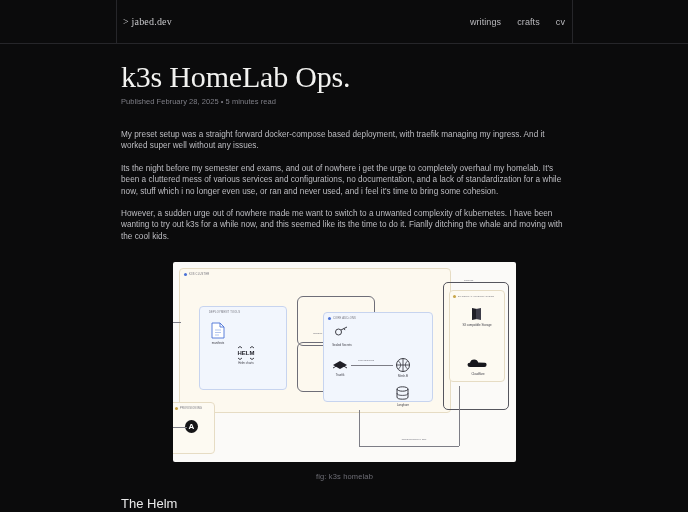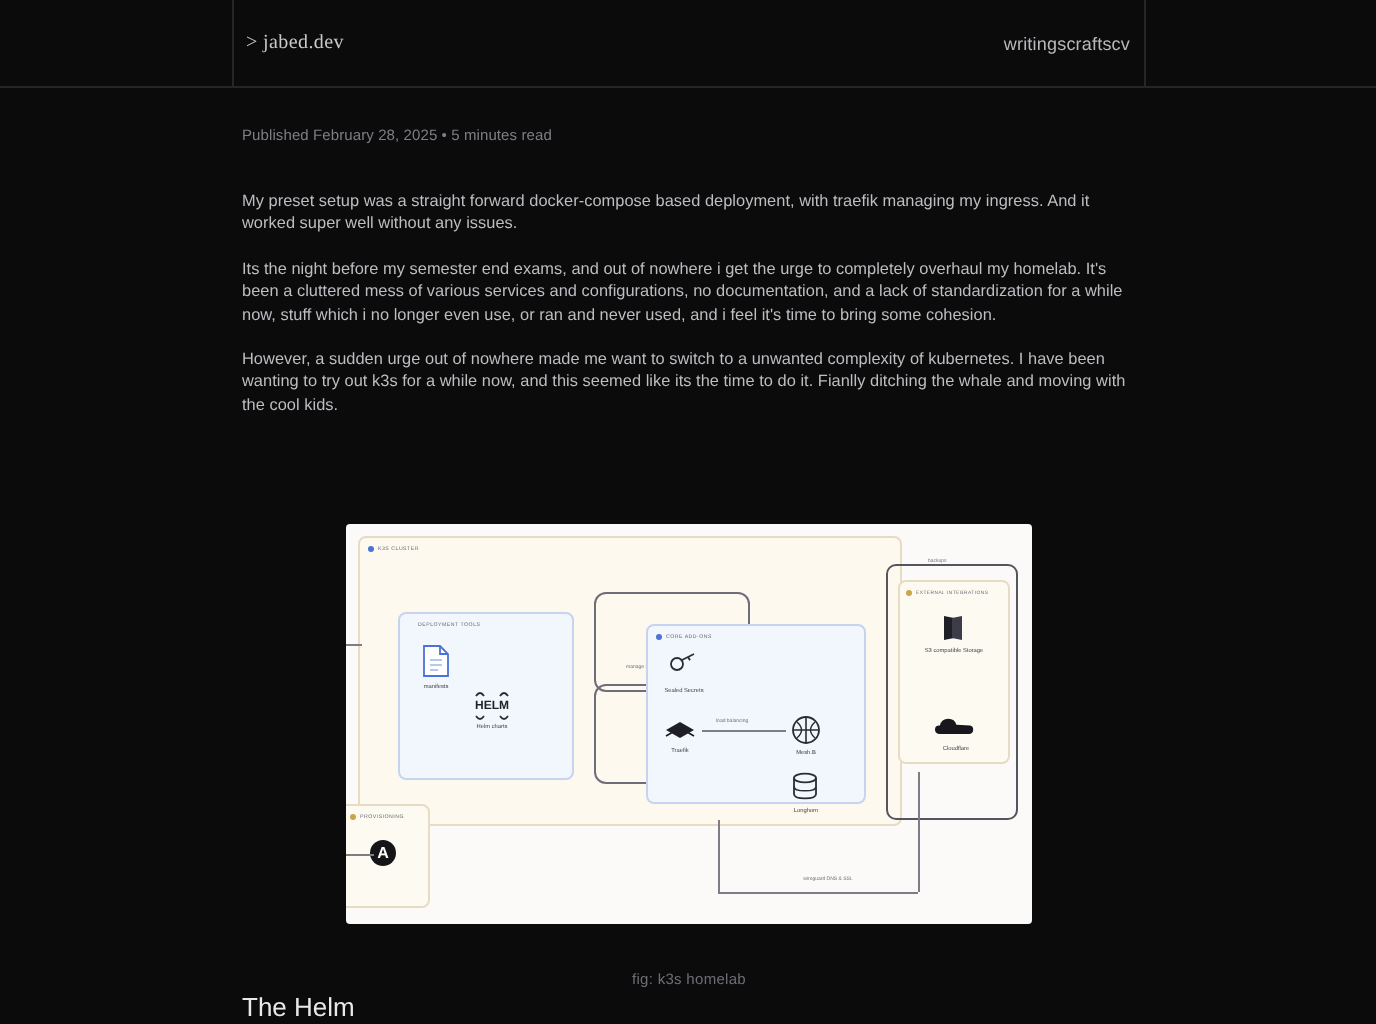--- a/index.html
+++ b/index.html
@@ -22,21 +22,21 @@
     border-left: 1px solid #26262a;
     border-right: 1px solid #26262a;
     display: flex; align-items: center; justify-content: space-between;
     padding: 0 7px 0 6px;
   }
   .logo {
     font-family: "Liberation Serif", serif;
     font-size: 10px; color: #c9c9cc; letter-spacing: .2px;
     white-space: nowrap;
   }
-  .nav { display: flex; align-items: center; gap: 0; }
+  .nav { display: flex; align-items: center; gap: 16px; }
   .nav a {
     font-size: 9px; color: #b9b9bd; text-decoration: none; letter-spacing: .1px;
   }
 
   
   .article { position: absolute; left: 121px; top: 60px; width: 452px; }
 
   .title {
     font-family: "Liberation Serif", serif;
     font-size: 30px; line-height: 34px; color: #f2f2f0;
@@ -60,21 +60,21 @@
     text-align: left;
   }
 
   
   .figure { position: absolute; left: 173px; top: 262px; width: 343px; }
   .diagram {
     position: relative; width: 343px; height: 200px;
     background: #fbfaf8; border-radius: 2px; overflow: hidden;
   }
   .caption {
-    margin-top: 23px; text-align: center;
+    margin-top: 10px; text-align: center;
     font-size: 7.5px; color: #6e6e76; letter-spacing: .15px;
   }
 
   
   .d-lbl { position: absolute; font-size: 2.6px; color: #6b6b75; letter-spacing: .25px;
            text-transform: uppercase; white-space: nowrap; }
   .d-name { position: absolute; font-size: 2.9px; color: #3d3d46; text-align: center;
             white-space: nowrap; line-height: 3.6px; }
   .d-edge-lbl { position: absolute; font-size: 2.5px; color: #70707a; white-space: nowrap; }
 
@@ -118,20 +118,21 @@
       <div class="logo">&gt; jabed.dev</div>
       <nav class="nav">
         <a href="#">writings</a>
         <a href="#">crafts</a>
         <a href="#">cv</a>
       </nav>
     </div>
   </div>
 
   <div class="article">
+    <h1 class="title">k3s HomeLab Ops.</h1>
     <div class="meta">Published February 28, 2025 • 5 minutes read</div>
 
     <div class="body">
       <p>My preset setup was a straight forward docker-compose based deployment, with traefik managing my ingress. And it worked super well without any issues.</p>
       <p>Its the night before my semester end exams, and out of nowhere i get the urge to completely overhaul my homelab. It's been a cluttered mess of various services and configurations, no documentation, and a lack of standardization for a while now, stuff which i no longer even use, or ran and never used, and i feel it's time to bring some cohesion.</p>
       <p>However, a sudden urge out of nowhere made me want to switch to a unwanted complexity of kubernetes. I have been wanting to try out k3s for a while now, and this seemed like its the time to do it. Fianlly ditching the whale and moving with the cool kids.</p>
     </div>
   </div>
 
   <figure class="figure">

